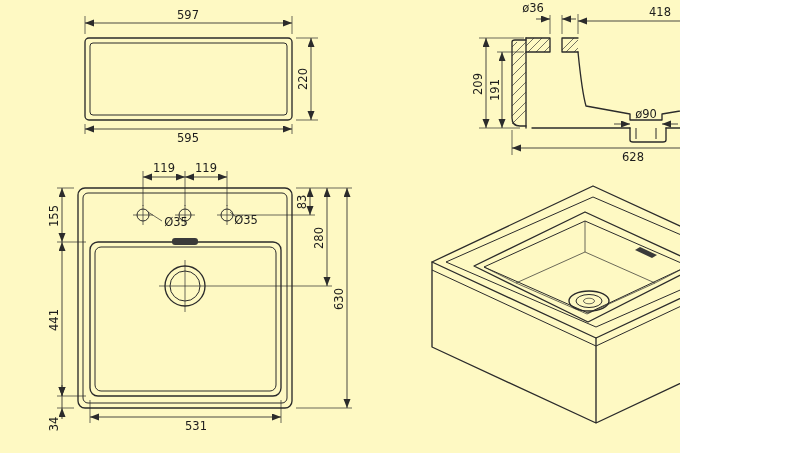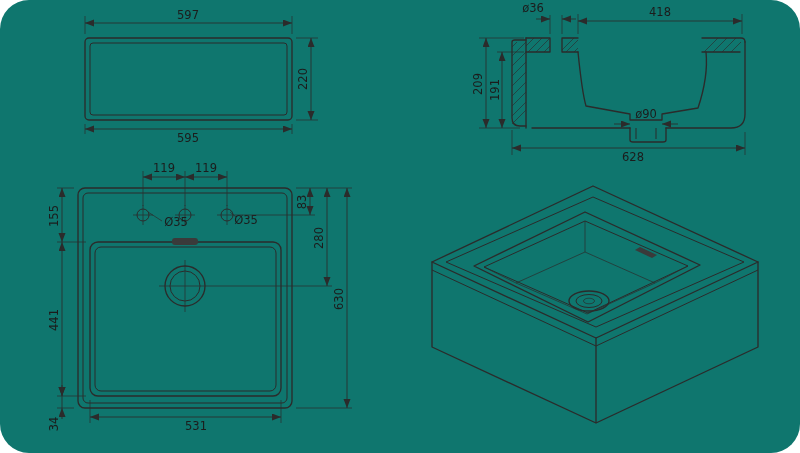--- a/index.html
+++ b/index.html
@@ -1,19 +1,18 @@
 <!DOCTYPE html>
 <html><head>
 <meta charset="utf-8">
 <style>
   html,body{margin:0;padding:0;background:#ffffff;}
   .canvas{
-    width:800px;height:453px;background:#0f766e;position:relative;overflow:hidden;
+    width:680px;height:453px;background:#fef9c3;position:relative;overflow:hidden;
     font-family:"DejaVu Sans", sans-serif;
-    border-radius:29px;
   }
   svg{display:block;}
   svg text{
     font-family:"DejaVu Sans", sans-serif;
     font-size:11.5px;
     fill:#1c1c1c;
   }
   .obj{fill:none;stroke:#2b2b2b;stroke-width:1.35;stroke-linejoin:round;stroke-linecap:round;}
   .mid{fill:none;stroke:#2b2b2b;stroke-width:1;stroke-linejoin:round;}
   .thin{fill:none;stroke:#2b2b2b;stroke-width:0.7;}

